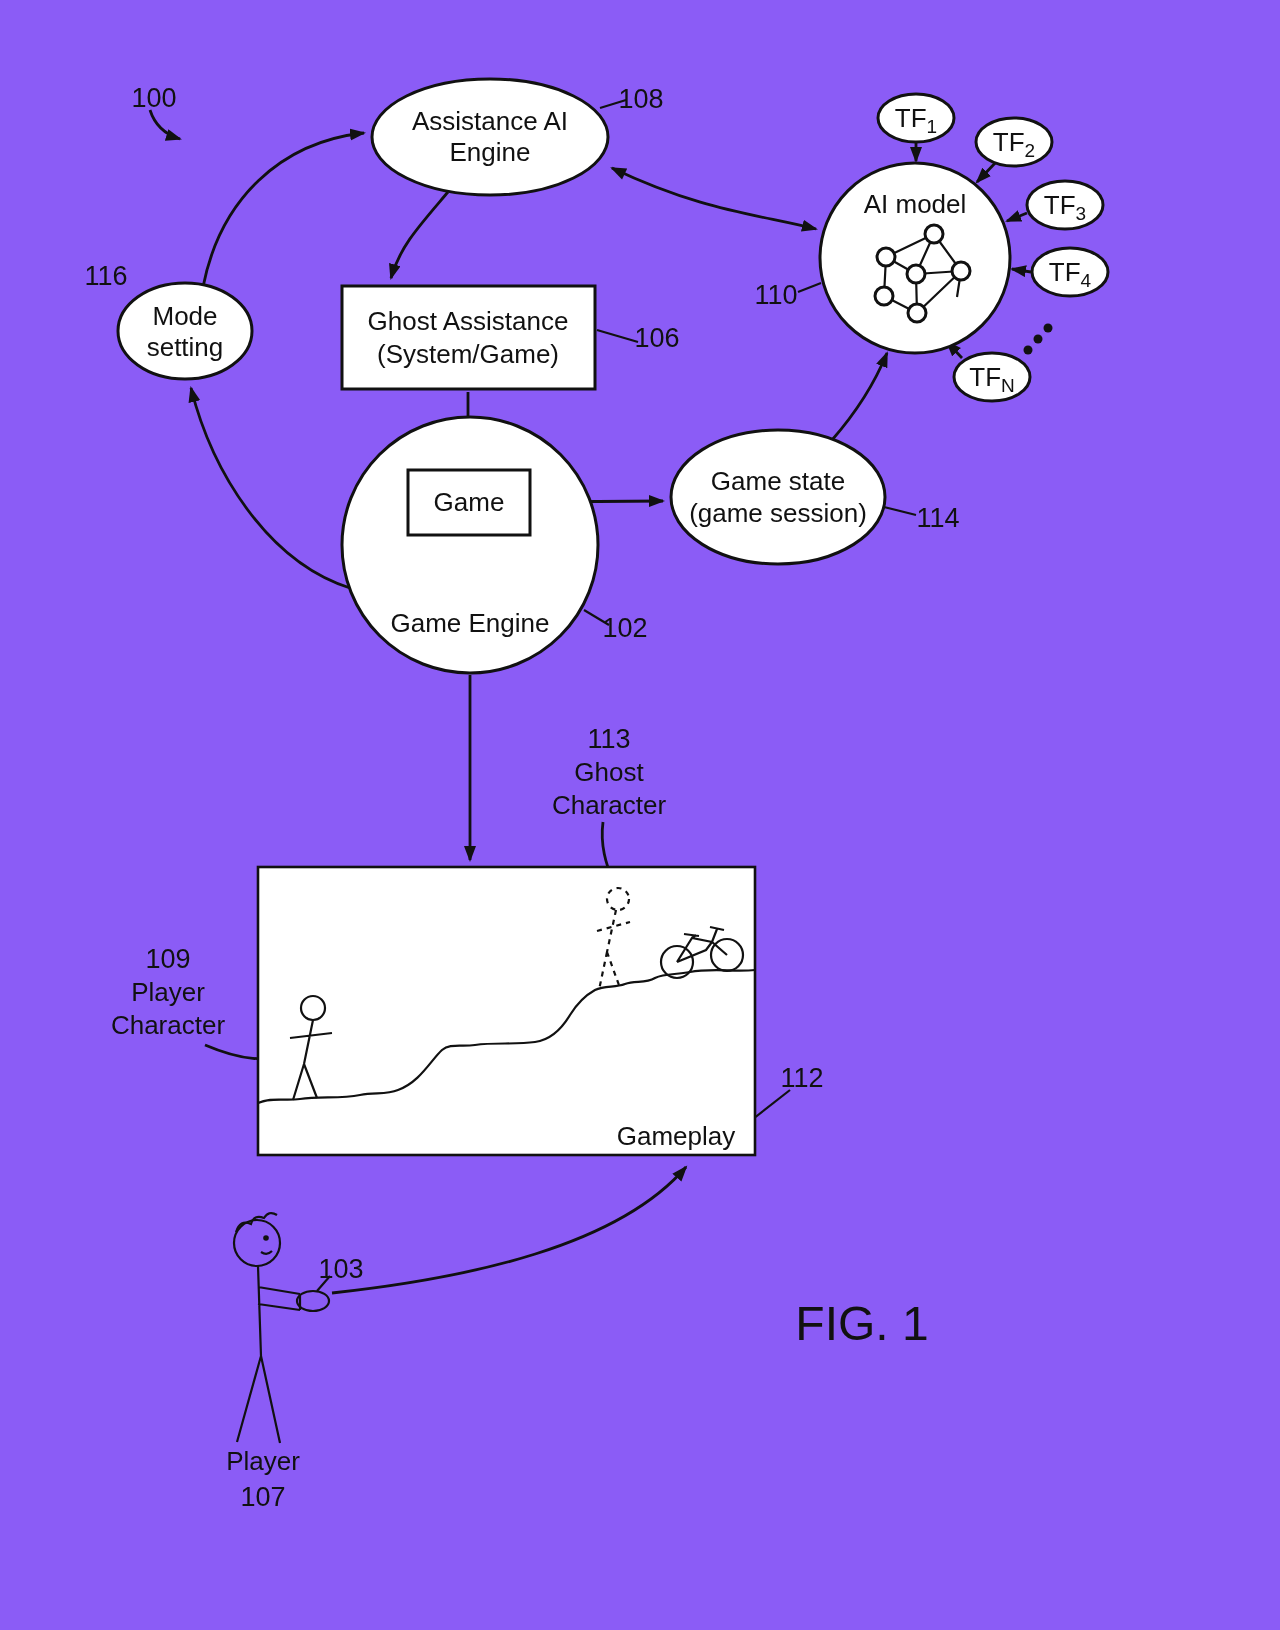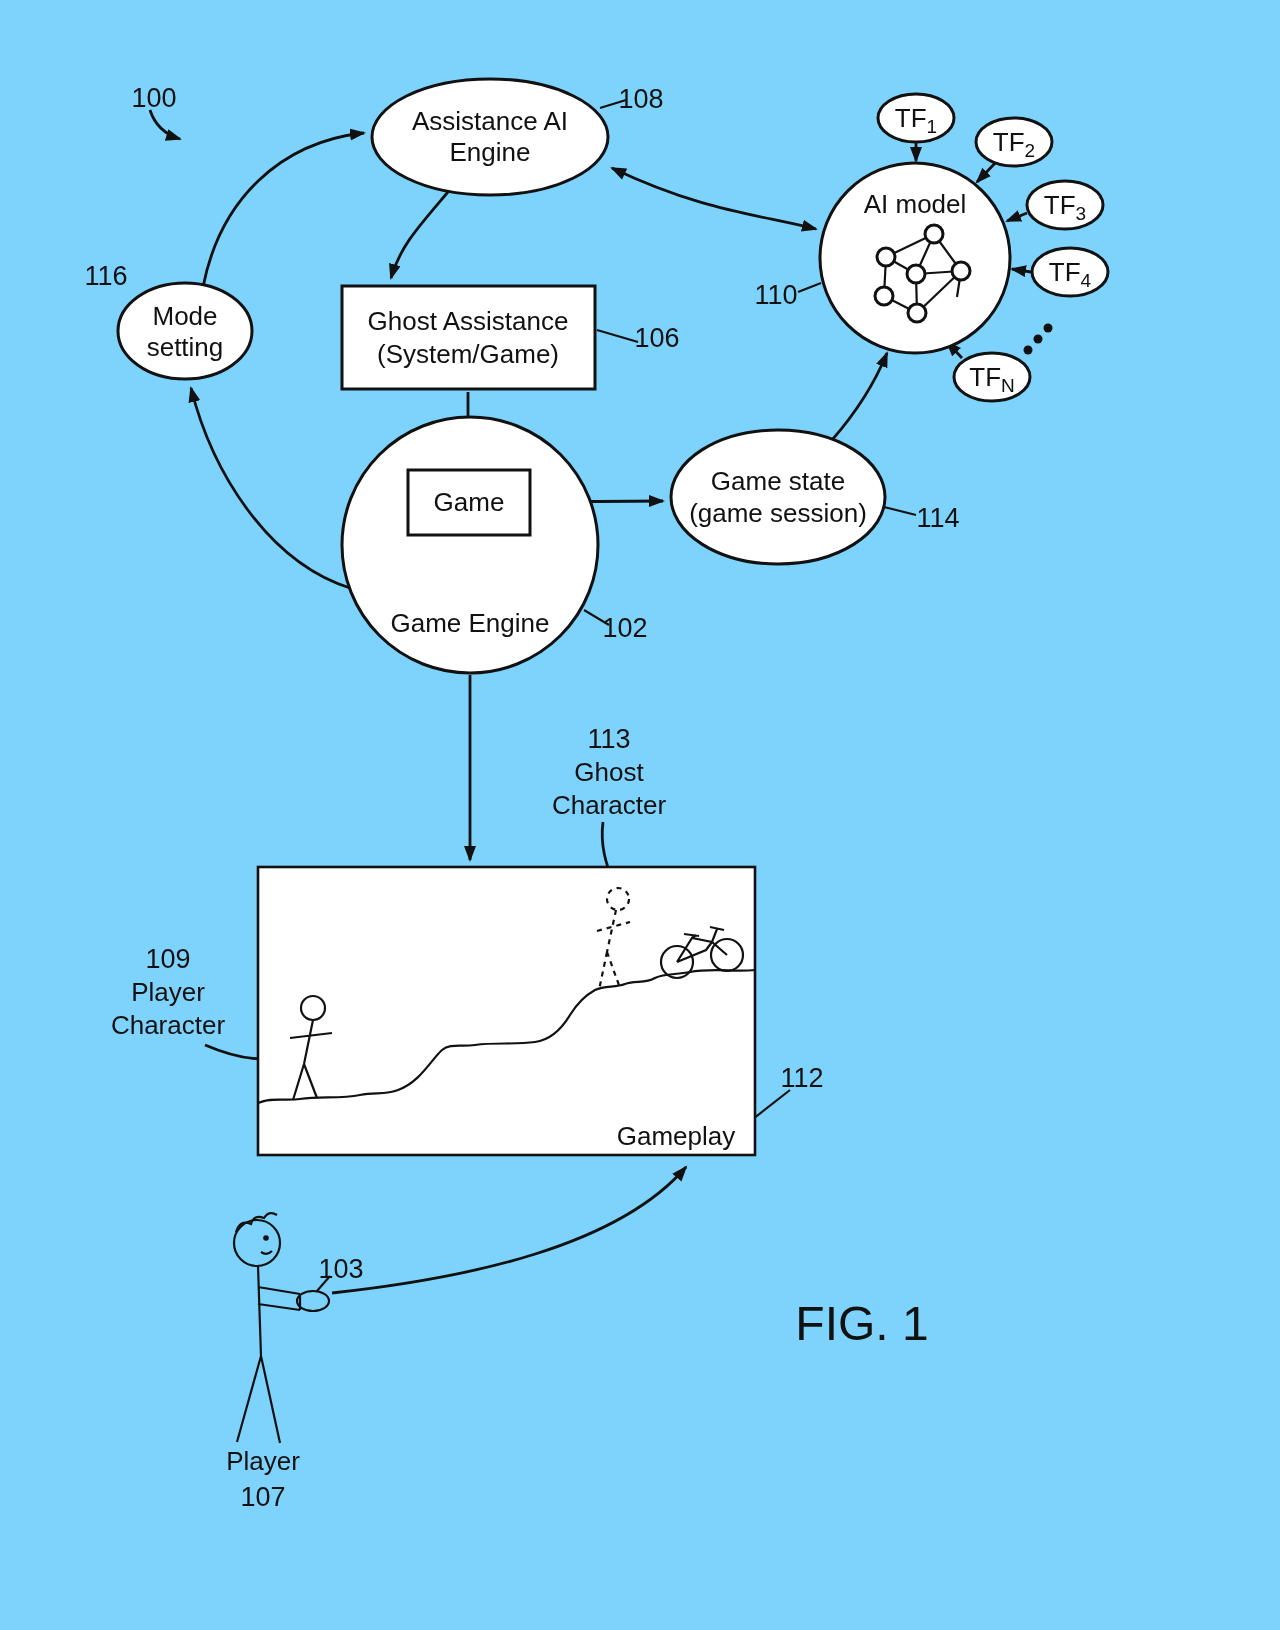--- a/index.html
+++ b/index.html
@@ -1,16 +1,16 @@
 <!DOCTYPE html>
 <html><head>
 <meta charset="utf-8">
 <style>
   html,body{margin:0;padding:0;background:#ffffff;}
-  .stage{position:relative;width:1280px;height:1630px;background:#7dd3fc;overflow:hidden;}
+  .stage{position:relative;width:1280px;height:1630px;background:#8b5cf6;overflow:hidden;}
   svg{display:block;}
   svg text{font-family:"Liberation Sans","DejaVu Sans",sans-serif;fill:#111111;}
   .lbl{font-size:26px;}
   .ref{font-size:27px;}
   .sub{font-size:19px;}
   .fig{font-size:48px;}
   .shape{fill:#ffffff;stroke:#111111;stroke-width:3;}
   .thin{fill:none;stroke:#111111;stroke-width:2.2;}
   .arrow{fill:none;stroke:#111111;stroke-width:2.8;}
   .leader{fill:none;stroke:#111111;stroke-width:2.2;}

